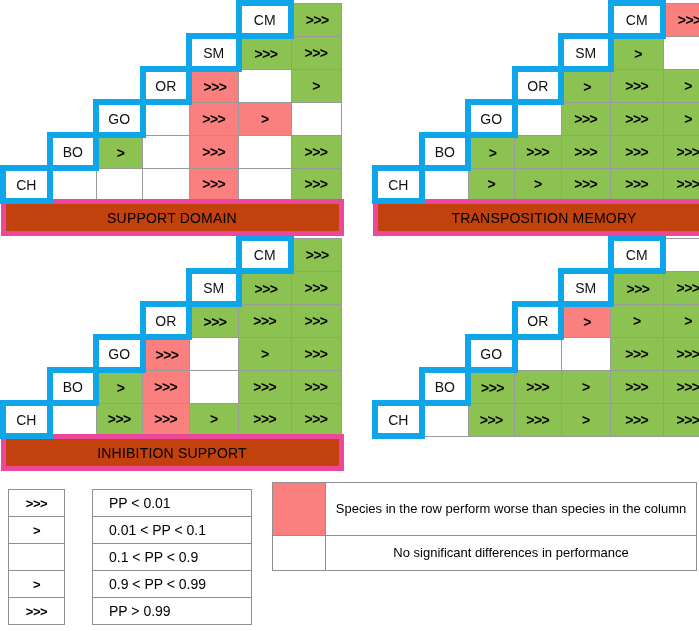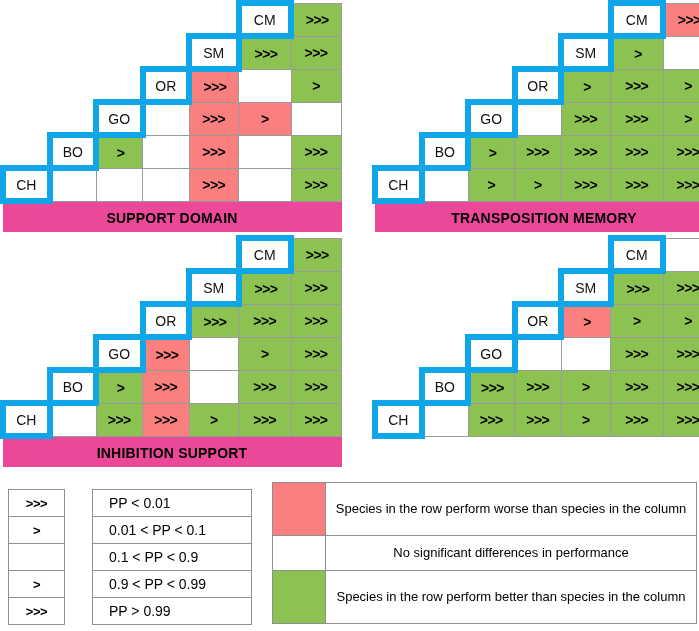--- a/index.html
+++ b/index.html
@@ -49,23 +49,23 @@
     border:1px solid #9a9a9a;
     background:#ffffff;
     font-weight:bold;
     font-size:13px;
     letter-spacing:-0.5px;
   }
   td.cell.green{background:#8cc252;}
   td.cell.red{background:#fa8080;}
   
   td.title{
-    border:1px solid #ec4899;
-    background:#ec4899;
-    font-weight:bold;
+    border:5px solid #ec4899;
+    background:#c2410c;
+    font-weight:normal;
     font-size:14px;
     height:25px;
     letter-spacing:0.2px;
   }
 
   
   .legend-sym{
     position:absolute;
     left:8px;top:489px;
   }
@@ -414,19 +414,15 @@
   <table class="lg col">
       <tbody>
         <tr class="tall">
           <td class="swatch red"></td>
           <td class="desc">Species in the row perform worse than species in the column</td>
         </tr>
         <tr class="short">
           <td class="swatch white"></td>
           <td class="desc">No significant differences in performance</td>
         </tr>
-        <tr class="tall">
-          <td class="swatch green"></td>
-          <td class="desc">Species in the row perform better than species in the column</td>
-        </tr>
       </tbody>
     </table>
 </div>
 
 </body></html>

